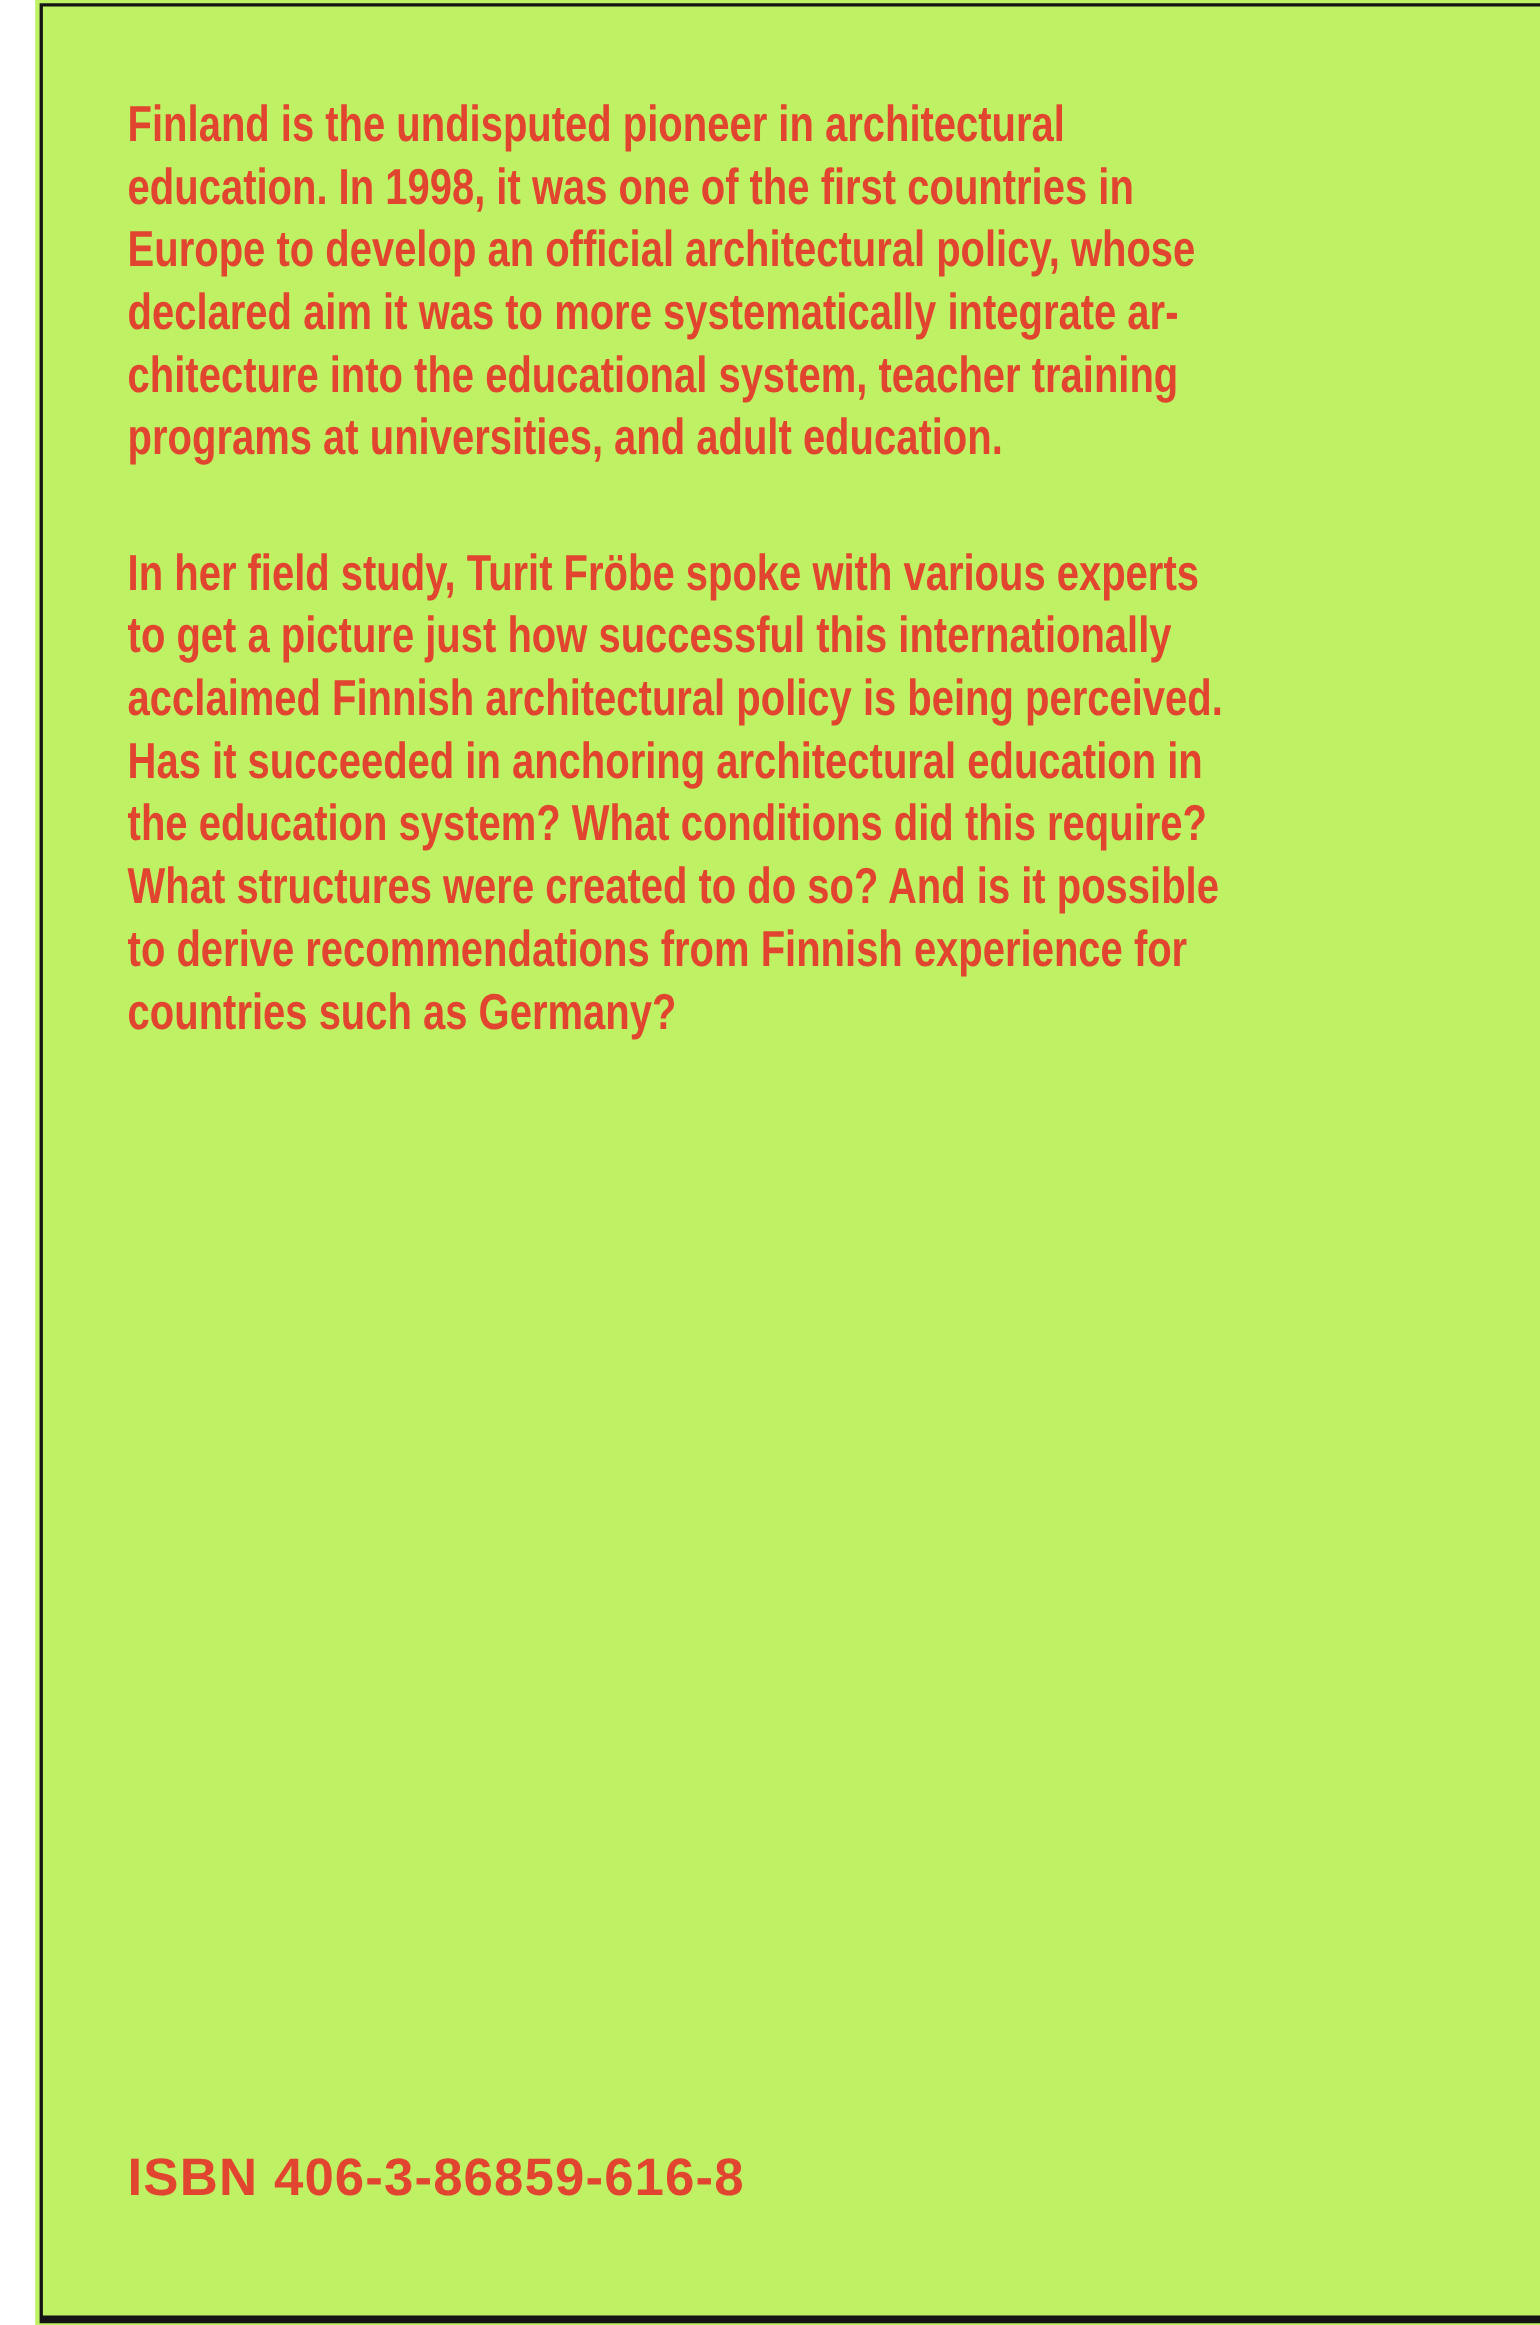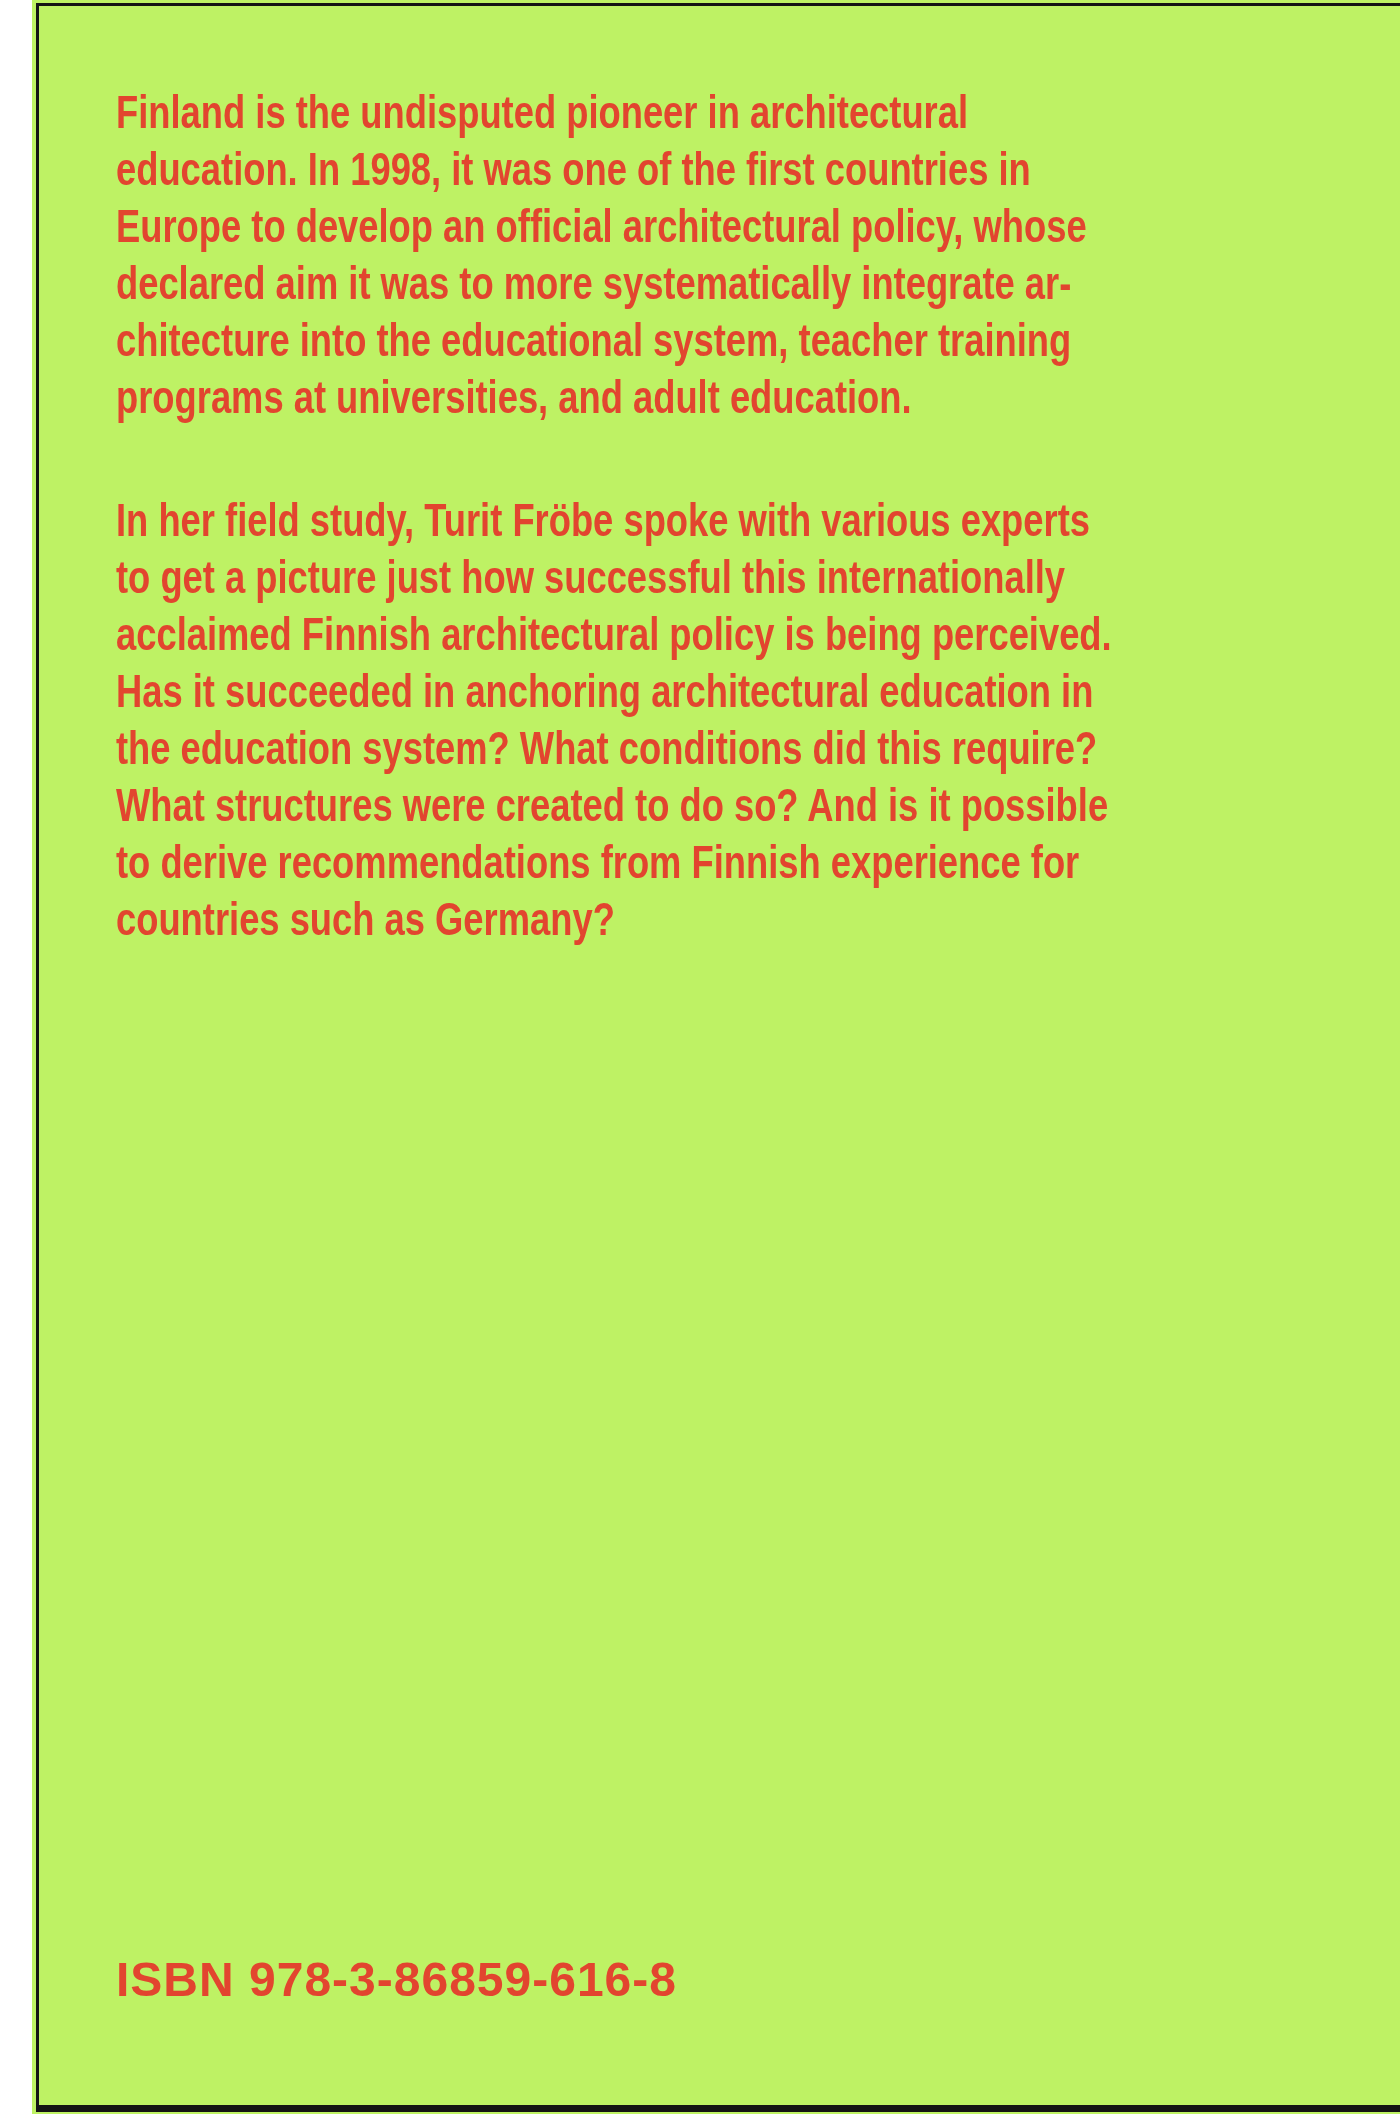--- a/index.html
+++ b/index.html
@@ -76,14 +76,14 @@
     <p class="para">In her field study, Turit Fröbe spoke with various experts
 to get a picture just how successful this internationally
 acclaimed Finnish architectural policy is being perceived.
 Has it succeeded in anchoring architectural education in
 the education system? What conditions did this require?
 What structures were created to do so? And is it possible
 to derive recommendations from Finnish experience for
 countries such as Germany?</p>
   </div>
 
-  <p class="isbn">ISBN 978-3-86859-616-8</p>
+  <p class="isbn">ISBN 406-3-86859-616-8</p>
 </div>
 
 </body></html>

